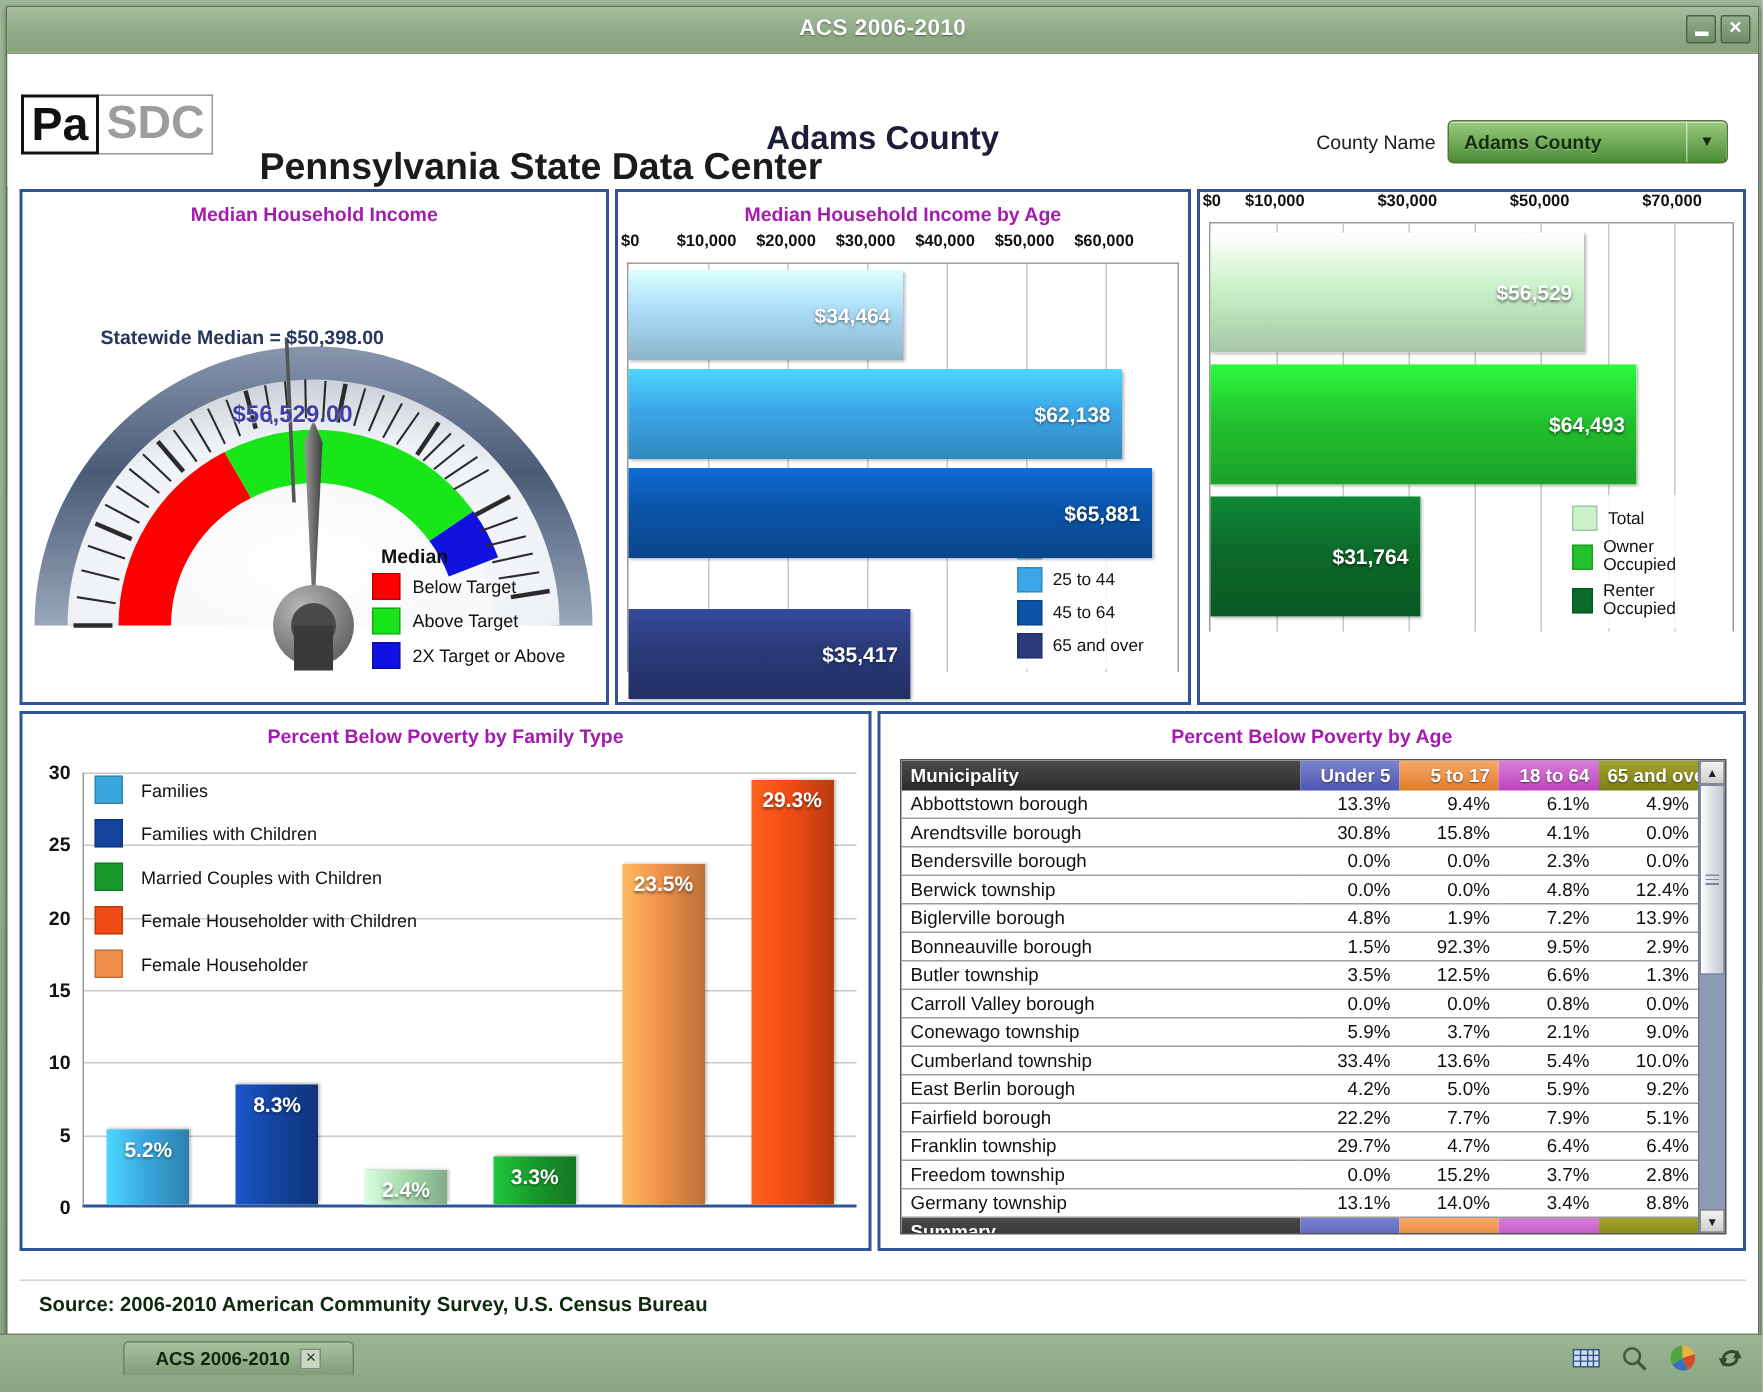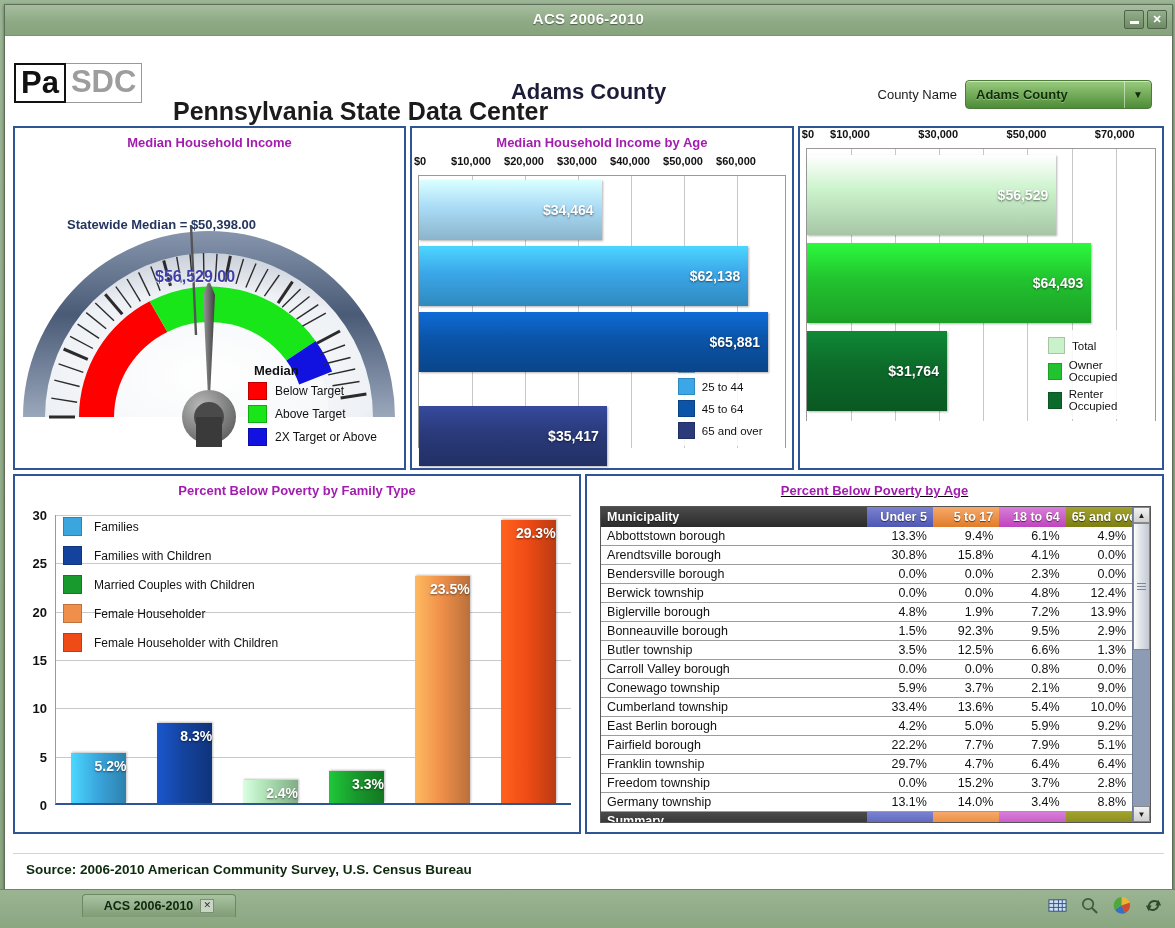--- a/index.html
+++ b/index.html
@@ -86,31 +86,31 @@
          text-shadow:0 1px 2px rgba(0,0,0,.55);}
   .hb-legend{position:absolute;right:4px;bottom:2px;width:112px;
              background:rgba(255,255,255,.86);padding:2px 3px;}
   .hb-legend .it{display:flex;align-items:center;gap:7px;margin:5px 12px;}
   .hb-legend .sw{width:15px;height:15px;border:1px solid rgba(0,0,0,.18);}
   .hb-legend .lb{font-size:11.5px;color:#111;}
 
   
   .row2{display:flex;gap:4px;margin-top:4px;}
   .p4{width:570px;height:356px;}
-  .p5{width:581px;height:356px;text-decoration:underline;}
+  .p5{width:581px;height:356px;}
 
   
   .vb-area{position:relative;height:318px;margin:0 8px 0 4px;}
   .vb-yaxis{position:absolute;left:0;top:12px;bottom:16px;width:32px;}
   .vb-yaxis span{position:absolute;right:4px;font-size:13px;font-weight:bold;color:#111;
                  transform:translateY(-50%);}
   .vb-plot{position:absolute;left:36px;right:0;top:12px;bottom:16px;
            border-left:1px solid #9a9a9a;border-bottom:2px solid #2f5597;}
   .grid-h{position:absolute;left:0;right:0;height:1px;background:#c9c9c9;}
-  .vb{position:absolute;bottom:0;display:flex;justify-content:flex-end;
+  .vb{position:absolute;bottom:0;display:flex;justify-content:center;
       align-items:flex-start;box-shadow:1px -1px 2px rgba(0,0,0,.25);}
   .vb .v{font-size:14px;font-weight:bold;color:#fff;margin-top:5px;
          text-shadow:0 1px 2px rgba(0,0,0,.5);}
   .vb-legend{position:absolute;left:44px;top:4px;width:300px;z-index:5;}
   .vb-legend .it{display:flex;align-items:center;gap:12px;margin:10px 0;}
   .vb-legend .sw{width:17px;height:17px;border:1px solid rgba(0,0,0,.2);}
   .vb-legend .lb{font-size:12px;color:#111;}
 
   
   .tbl-wrap{position:absolute;left:13px;right:11px;top:30px;bottom:9px;
@@ -452,26 +452,26 @@
                 </div>
                 <div class="it">
                   <span class="sw" style="background:#14439e"></span>
                   <span class="lb">Families with Children</span>
                 </div>
                 <div class="it">
                   <span class="sw" style="background:#189a2c"></span>
                   <span class="lb">Married Couples with Children</span>
                 </div>
                 <div class="it">
+                  <span class="sw" style="background:#ef4b16"></span>
+                  <span class="lb">Female Householder with Children</span>
+                </div>
+                <div class="it">
                   <span class="sw" style="background:#ef8f4a"></span>
                   <span class="lb">Female Householder</span>
-                </div>
-                <div class="it">
-                  <span class="sw" style="background:#ef4b16"></span>
-                  <span class="lb">Female Householder with Children</span>
                 </div>
               </div>
       </div>
     </div>
 
     <div class="panel p5">
       <div class="panel-title">Percent Below Poverty by Age</div>
       <div class="tbl-wrap">
         <div class="tbl-main">
           <table class="grid">

